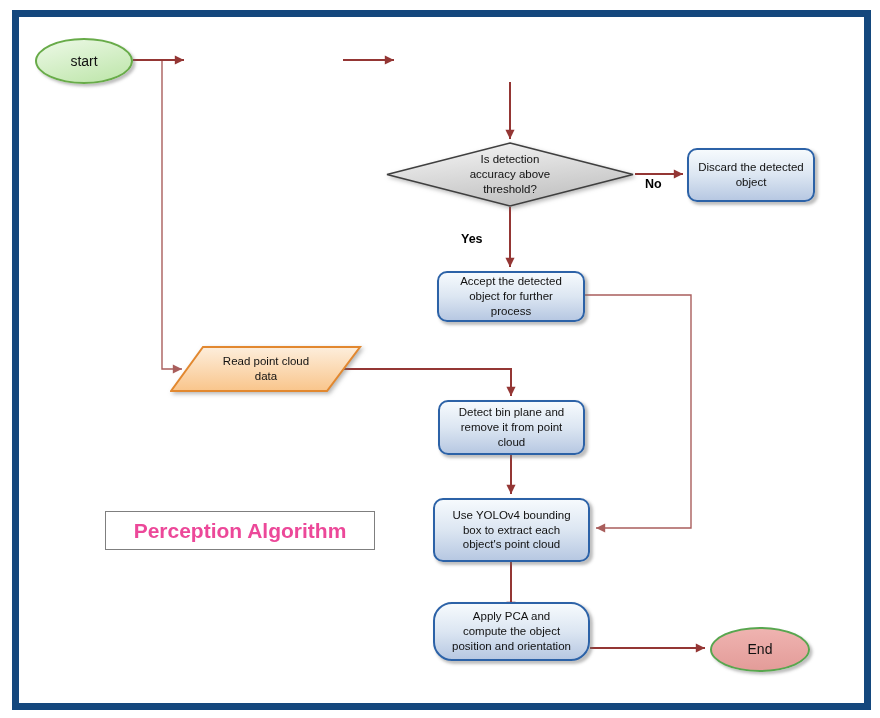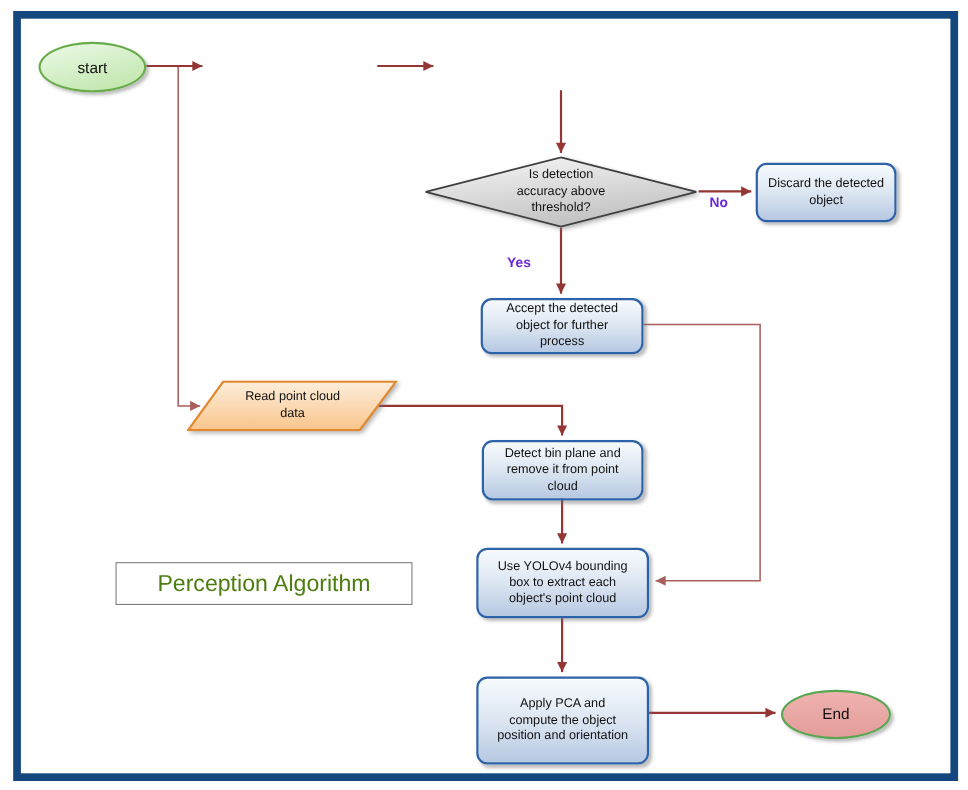--- a/index.html
+++ b/index.html
@@ -31,23 +31,23 @@
   .end{background:linear-gradient(180deg,var(--end-top) 0%,var(--end-bottom) 100%);
         border:2px solid var(--end-border);}
   .shape-node svg{position:absolute;left:0;top:0;width:100%;height:100%;
         filter:drop-shadow(2px 2px 2px rgba(110,110,110,.5));}
   .shape-node .lbl{position:relative;z-index:1;}
   .io-stop-a{stop-color:var(--io-top);} .io-stop-b{stop-color:var(--io-bottom);}
   .dec-stop-a{stop-color:var(--decision-top);} .dec-stop-b{stop-color:var(--decision-bottom);}
   .io-poly{fill:url(#gradIO1);stroke:var(--io-border);stroke-width:2;}
   .io-poly2{fill:url(#gradIO2);stroke:var(--io-border);stroke-width:2;}
   .dec-poly{fill:url(#gradDec);stroke:var(--decision-border);stroke-width:1.6;}
-  .caption{border:1px solid #7F7F7F;background:#fff;font-weight:normal;font-size:21px;color:#4d7c0f;
+  .caption{border:1px solid #7F7F7F;background:#fff;font-weight:bold;font-size:21px;color:#ec4899;
         white-space:nowrap;}
-  .edge-label{position:absolute;font-weight:bold;font-size:12.5px;color:#6d28d9;}
+  .edge-label{position:absolute;font-weight:bold;font-size:12.5px;color:#000000;}
 </style>
 </head>
 <body>
 
 <div class="stage">
 
   <div class="frame"></div>
 
   <svg class="wires" viewBox="0 0 880 718">
     <defs>
@@ -109,21 +109,21 @@
   </div>
 
   <div class="node process" style="left:438px;top:400px;width:147px;height:55px;">Detect bin plane and
 remove it from point
 cloud</div>
 
   <div class="node process" style="left:433px;top:498px;width:157px;height:64px;">Use YOLOv4 bounding
 box to extract each
 object's point cloud</div>
 
-  <div class="node process" style="left:433px;top:615px;width:157px;height:80px;">Apply PCA and
+  <div class="node process" style="left:433px;top:602px;width:157px;height:59px;border-radius:19px;">Apply PCA and
 compute the object
 position and orientation</div>
 
   <div class="node terminal end" style="left:710px;top:627px;width:100px;height:45px;">End</div>
 
   <div class="node caption" style="left:105px;top:511px;width:270px;height:39px;">Perception Algorithm</div>
 
   <div class="edge-label" style="left:461px;top:232px;">Yes</div>
 
   <div class="edge-label" style="left:645px;top:177px;">No</div>

